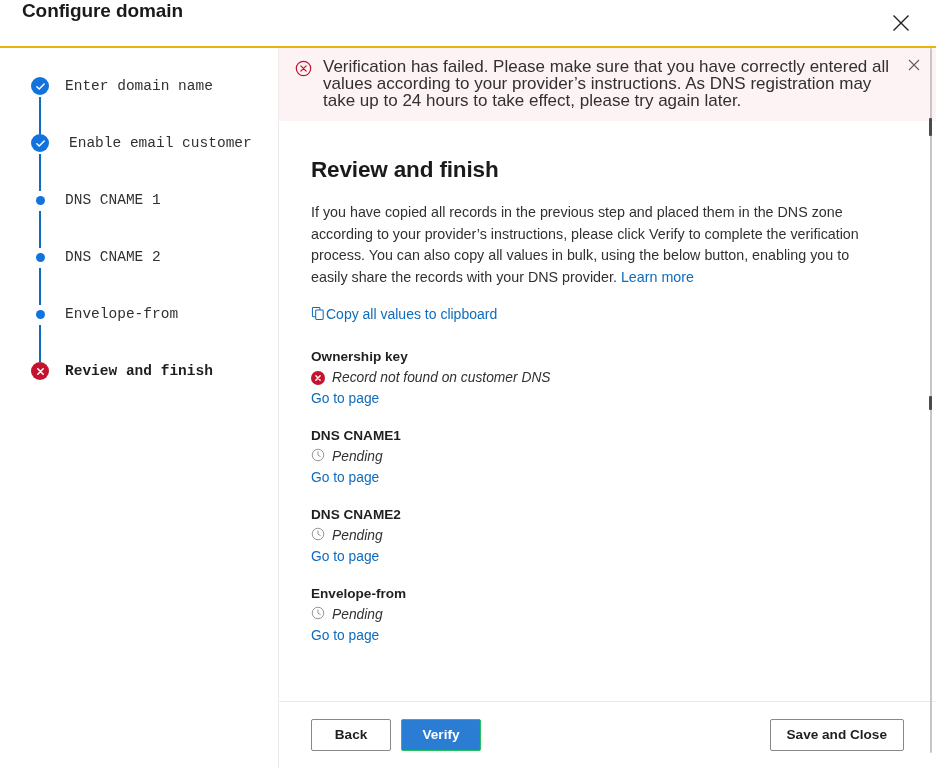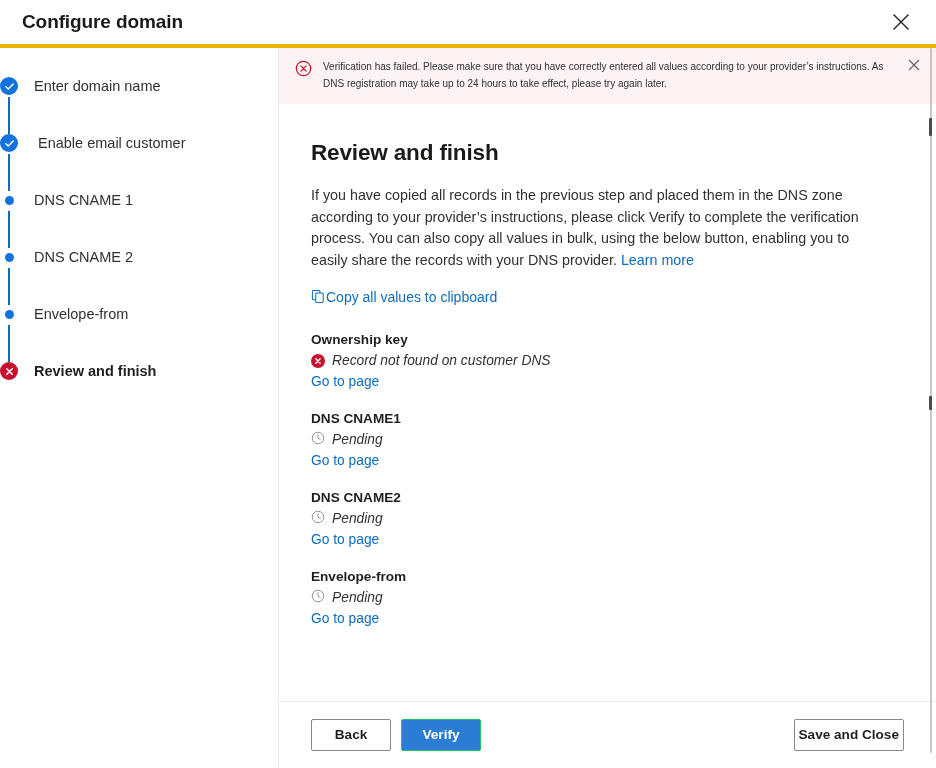--- a/index.html
+++ b/index.html
@@ -24,23 +24,22 @@
     background: #ffffff;
     display: flex;
     flex-direction: column;
   }
 
   
   .header {
     position: relative;
     height: 48px;
     flex: 0 0 48px;
-    border-bottom: 4px solid #eab308;
-    display: flex;
-    align-items: center;
+    border-bottom: 2px solid #eab308;
+    display: flex;
     box-sizing: border-box;
   }
   .header-title {
     font-size: 19px;
     font-weight: bold;
     color: #1b1a19;
     padding-left: 22px;
     letter-spacing: -0.1px;
   }
   .header-close {
@@ -73,20 +72,22 @@
     flex: 0 0 279px;
     width: 279px;
     box-sizing: border-box;
     border-right: 1px solid #edebe9;
     padding-top: 28px;
     background: #ffffff;
     position: relative;
   }
   .steps {
     position: relative;
+    padding-left: 31px;
+    font-family: Liberation Mono, monospace;
   }
   .step {
     position: relative;
     height: 57px;
     display: flex;
     align-items: flex-start;
   }
   .step:last-child { height: auto; }
   .step-marker {
     position: relative;
@@ -160,21 +161,21 @@
     min-height: 48px;
     flex: 0 0 auto;
   }
   .messagebar-icon {
     flex: 0 0 18px;
     margin-top: 2px;
     margin-right: 10px;
   }
   .messagebar-text {
     flex: 1 1 auto;
-    font-size: 10px;
+    font-size: 17px;
     line-height: 17px;
     color: #323130;
     padding-right: 12px;
   }
   .messagebar-close {
     flex: 0 0 20px;
     width: 20px; height: 18px;
     display: flex; align-items: flex-start; justify-content: center;
     cursor: pointer;
     margin-top: 1px;
@@ -269,21 +270,21 @@
     align-items: center;
     box-sizing: border-box;
     height: 67px;
   }
   .btn {
     font-family: "Liberation Sans", sans-serif;
     font-size: 13.6px;
     font-weight: bold;
     height: 32px;
     min-width: 80px;
-    padding: 0 4px;
+    padding: 0 16px;
     border-radius: 2px;
     cursor: pointer;
     box-sizing: border-box;
     line-height: 30px;
     text-align: center;
   }
   .btn-default {
     background: #ffffff;
     border: 1px solid #8a8886;
     color: #201f1e;

